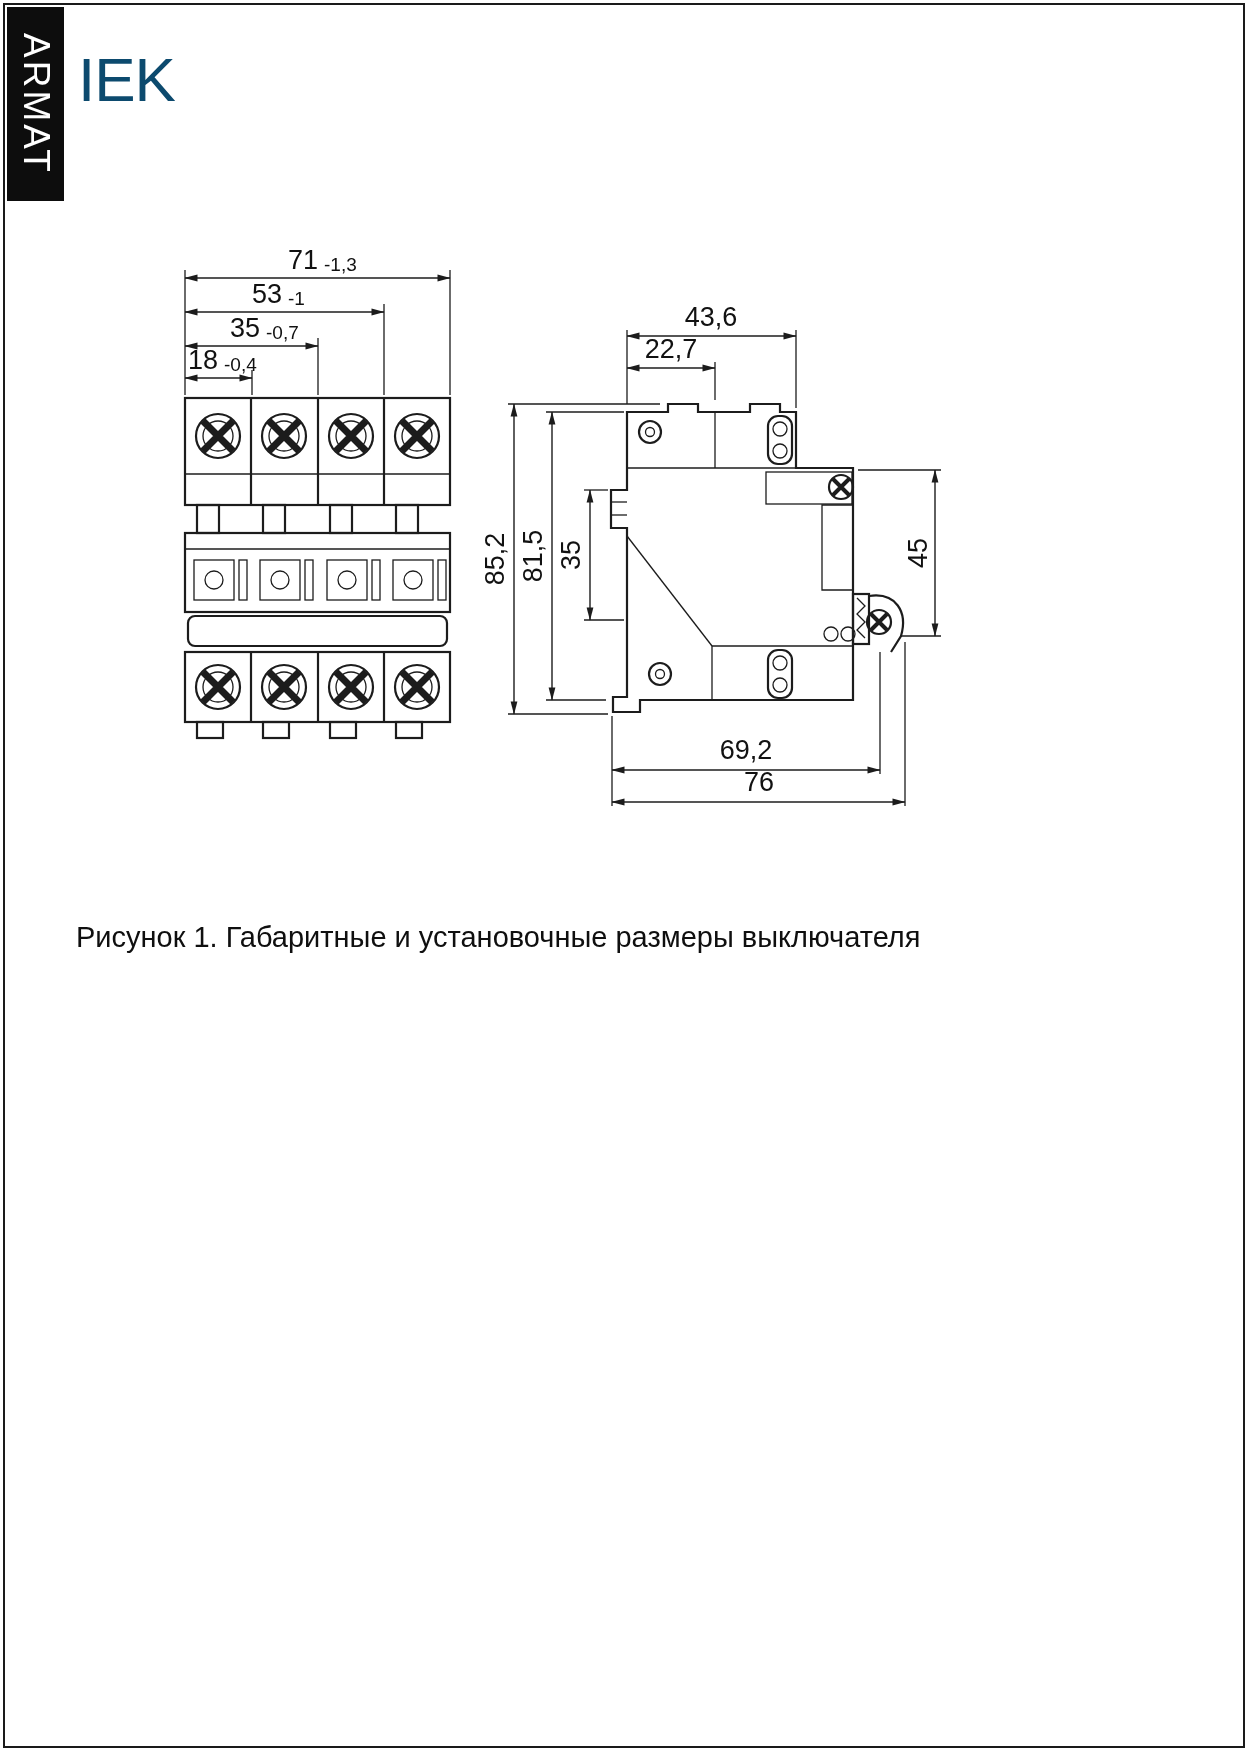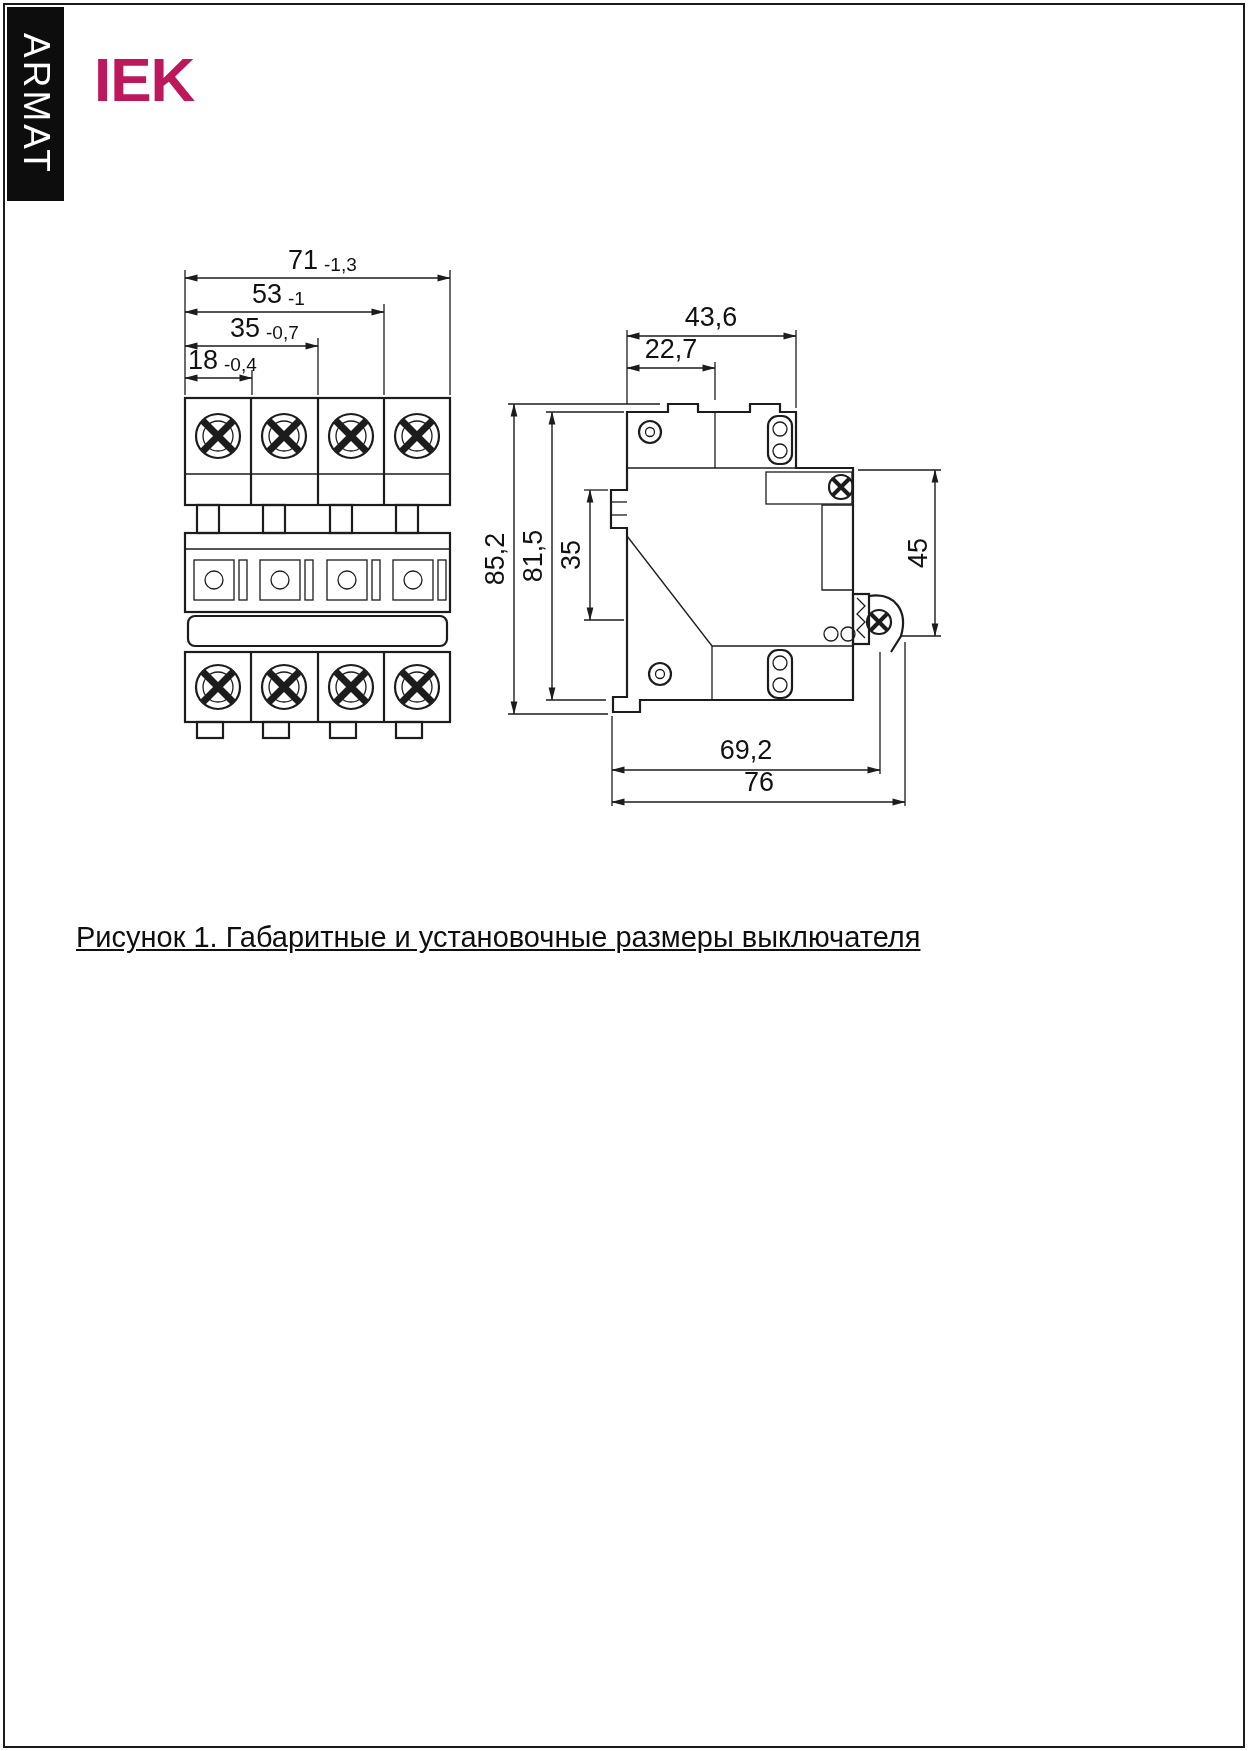--- a/index.html
+++ b/index.html
@@ -10,30 +10,30 @@
   .page-border{position:absolute;inset:3px;border:2px solid #1a1a1a;pointer-events:none;}
   .armat-banner{
     position:absolute;left:7px;top:7px;width:57px;height:194px;background:#0d0d0d;
     display:flex;align-items:center;justify-content:center;
   }
   .armat-banner span{
     writing-mode:vertical-lr;color:#ffffff;font-size:37px;letter-spacing:3px;
     font-family:"Liberation Sans",sans-serif;
   }
   .iek-logo{
-    position:absolute;left:78px;top:44px;font-size:62px;font-weight:700;
-    letter-spacing:-1px;color:#be185d;font-family:"Liberation Sans",sans-serif;margin-left:16px;
+    position:absolute;left:78px;top:44px;font-size:62px;font-weight:400;
+    letter-spacing:-1px;color:#0c4a6e;font-family:"Liberation Sans",sans-serif;
   }
   .drawing{position:absolute;left:0;top:0;}
   .outline{fill:none;stroke:#1c1c1c;stroke-width:2.2;stroke-linejoin:miter;}
   .thin{fill:none;stroke:#1c1c1c;stroke-width:1.3;}
   .dim{fill:none;stroke:#1c1c1c;stroke-width:1.4;}
   .dimtext{font-family:"Liberation Sans",sans-serif;font-size:27px;fill:#111;}
   .toltext{font-family:"Liberation Sans",sans-serif;font-size:19px;fill:#111;}
-  .caption{position:absolute;left:76px;top:918px;font-size:29px;line-height:39px;color:#0f0f0f;text-decoration:underline;}
+  .caption{position:absolute;left:76px;top:918px;font-size:29px;line-height:39px;color:#0f0f0f;}
   .caption .l2{margin-left:140px;}
 </style>
 </head>
 <body>
 
 <div class="page">
   <div class="page-border"></div>
 
   <div class="armat-banner">
     <span>ARMAT</span>

